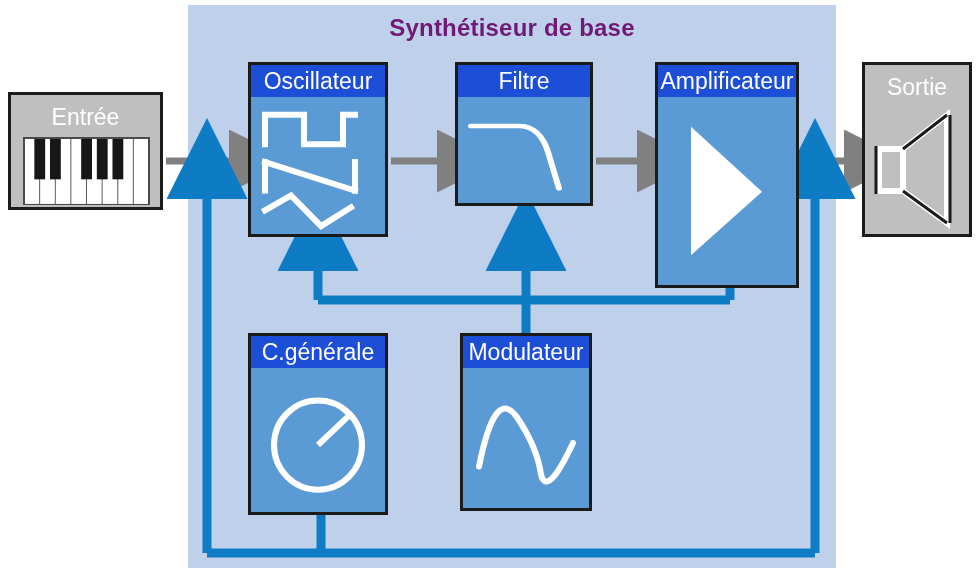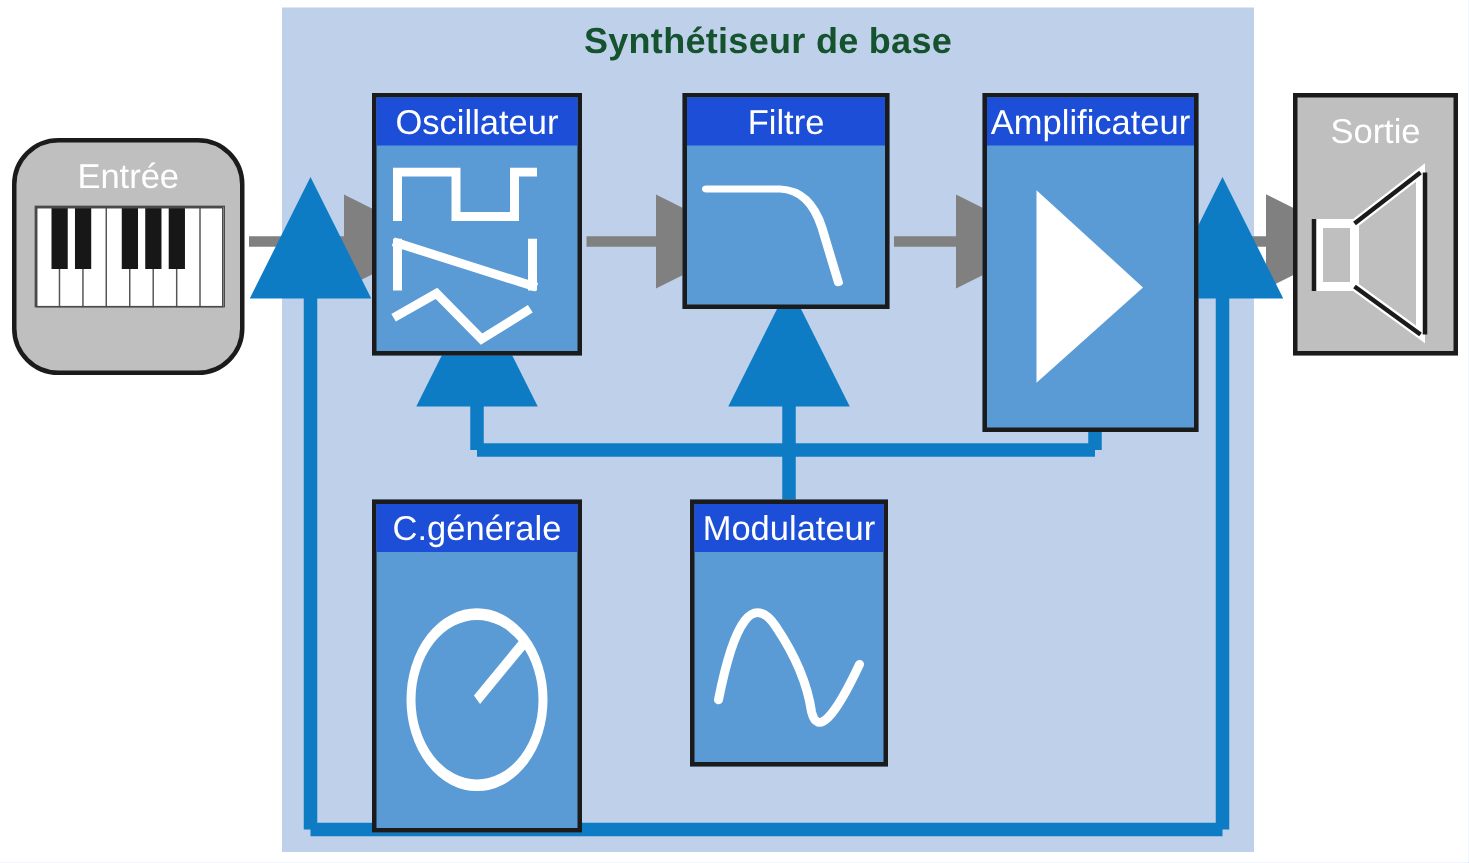--- a/index.html
+++ b/index.html
@@ -6,21 +6,21 @@
   body{width:979px;height:575px;font-family:"Liberation Sans",sans-serif;}
   #stage{position:relative;width:979px;height:575px;overflow:hidden;background:#fff;}
 
   
   #panel{
     position:absolute;left:188px;top:5px;width:648px;height:563px;
     background:#bed0ea;
   }
   #panel-title{
     position:absolute;left:188px;top:14px;width:648px;
-    text-align:center;color:#14532d;font-size:24px;font-weight:bold;
+    text-align:center;color:#701a75;font-size:24px;font-weight:bold;
     letter-spacing:.2px;
   }
 
   
   .module{position:absolute;border:3px solid #1b1b1b;box-sizing:border-box;background:#5b9bd5;}
   .module .hdr{
     height:32px;background:#1d4ed8;color:#ffffff;font-size:23px;
     display:flex;align-items:center;justify-content:center;line-height:1;
     box-sizing:border-box;white-space:nowrap;overflow:hidden;
   }
@@ -31,24 +31,24 @@
   .graybox{position:absolute;border:3px solid #1b1b1b;box-sizing:border-box;background:#bfbfbf;}
   .graybox .gtitle{
     color:#ffffff;font-size:23px;text-align:center;line-height:1;
     padding-top:11px;
   }
 
   
   #blk-osc{left:248px;top:62px;width:140px;height:175px;}
   #blk-fil{left:455px;top:62px;width:138px;height:144px;}
   #blk-amp{left:655px;top:62px;width:144px;height:226px;}
-  #blk-cgen{left:248px;top:333px;width:140px;height:222px;}
+  #blk-cgen{left:248px;top:333px;width:140px;height:182px;}
   #blk-mod{left:460px;top:333px;width:132px;height:178px;}
 
-  #blk-entree{left:8px;top:92px;width:155px;height:158px;border-radius:31px;}
+  #blk-entree{left:8px;top:92px;width:155px;height:118px;}
   #blk-sortie{left:862px;top:62px;width:110px;height:175px;}
 
   
   #kbd{position:absolute;left:12px;top:42px;width:127px;height:68px;background:#ffffff;border:1px solid #4a4a4a;box-sizing:border-box;}
 
   
   #wires{position:absolute;left:0;top:0;width:979px;height:575px;pointer-events:none;}
 </style>
 </head>
 <body>

